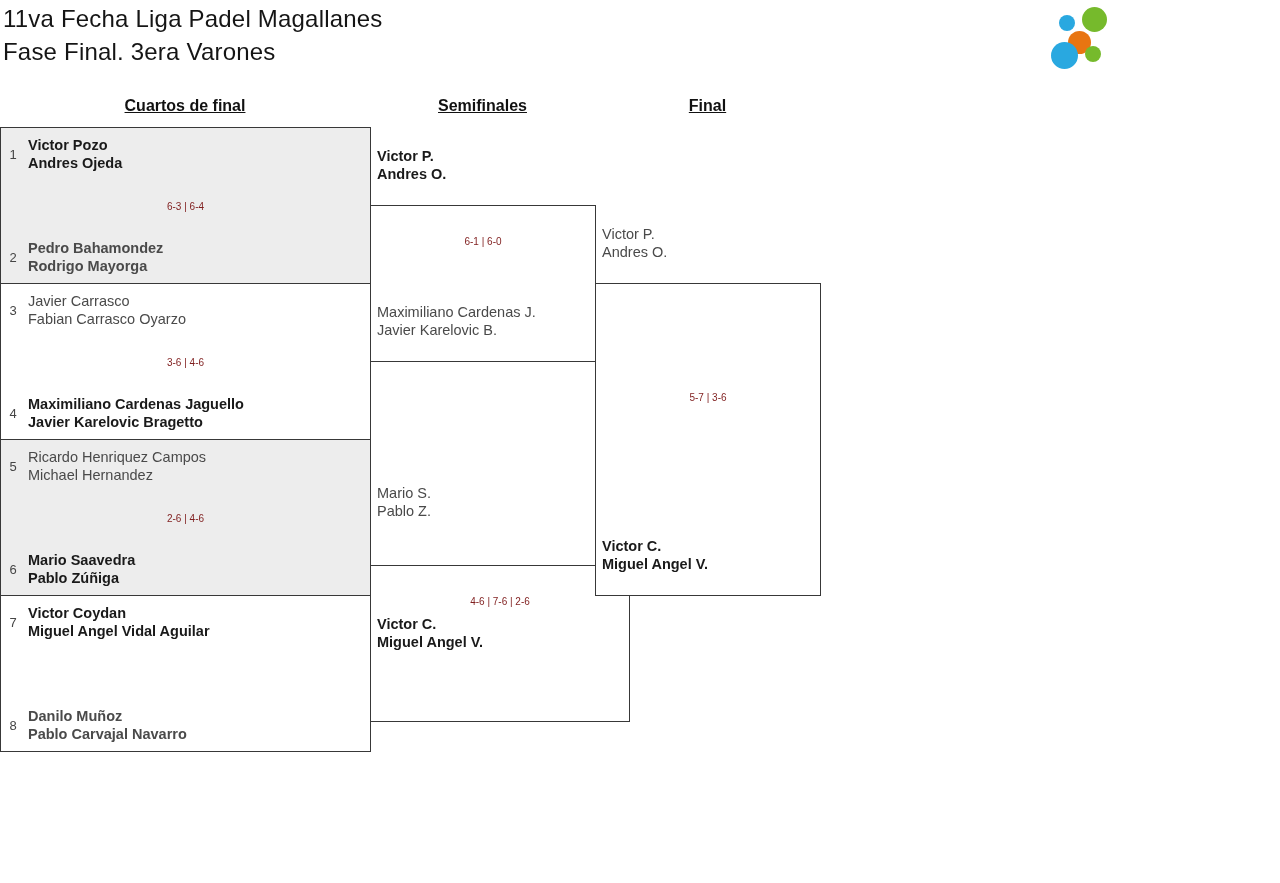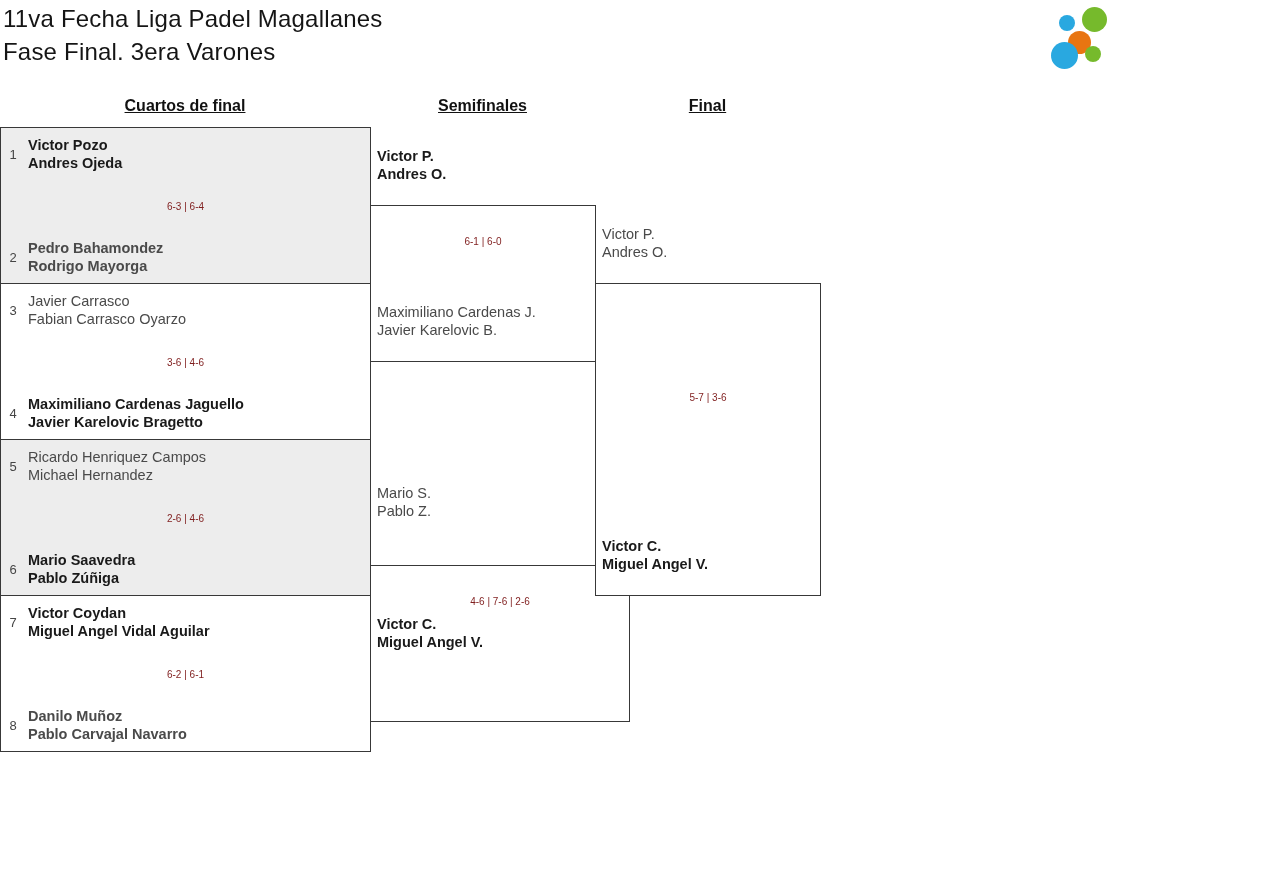--- a/index.html
+++ b/index.html
@@ -143,21 +143,20 @@
   </div>
   <div class="seed bottom">6</div>
 </div>
 
 <div class="match qf" id="qf4">
   <div class="seed top">7</div>
   <div class="team top winner">
     <div>Victor Coydan</div>
     <div>Miguel Angel Vidal Aguilar</div>
   </div>
-  <div class="score">6-2 | 6-1</div>
   <div class="team bottom">
     <div>Danilo Muñoz</div>
     <div>Pablo Carvajal Navarro</div>
   </div>
   <div class="seed bottom">8</div>
 </div>
 
 <div class="team pair-label winner" id="sf1-top">
   <div>Victor P.</div>
   <div>Andres O.</div>

